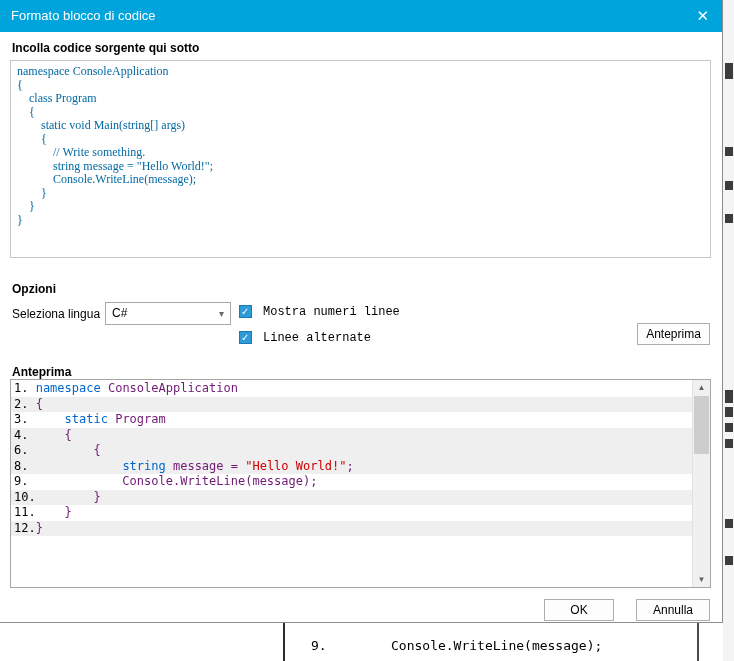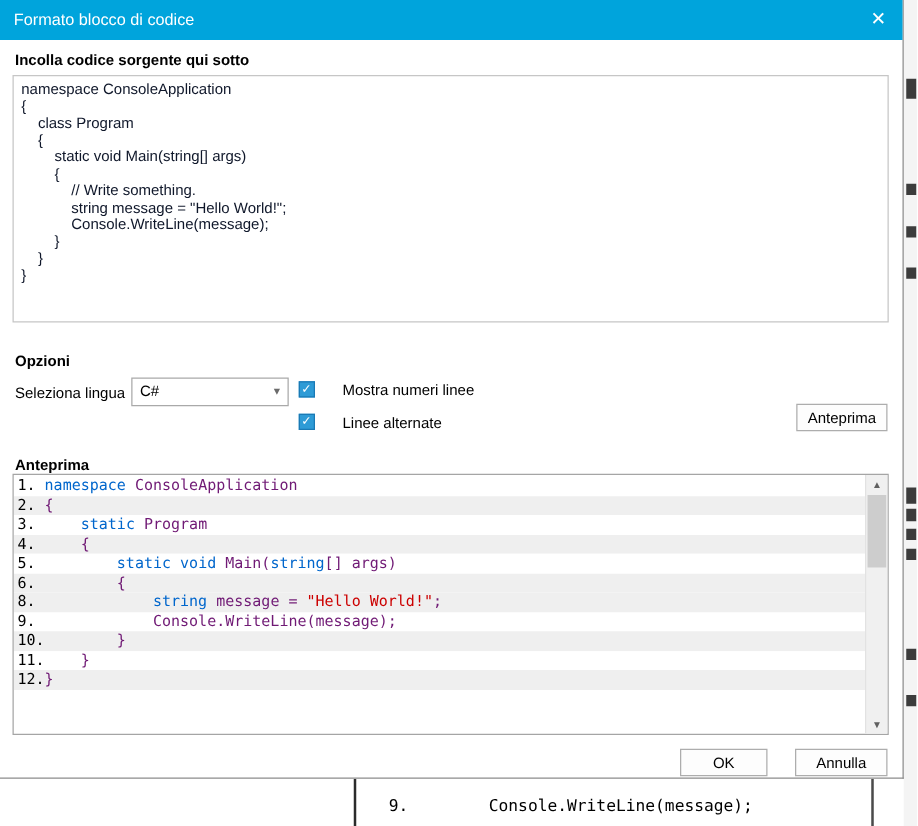--- a/index.html
+++ b/index.html
@@ -26,36 +26,36 @@
   .titlebar .title{position:absolute;left:11px;top:0;line-height:32px;font-size:13px;color:#ffffff;}
   .titlebar .close{position:absolute;right:13px;top:0;line-height:32px;font-size:15px;color:#ffffff;cursor:pointer;}
 
   .sec-label{position:absolute;font-size:12px;font-weight:bold;color:#000;}
   .lbl-source{left:12px;top:41px;}
   .lbl-opzioni{left:12px;top:282px;}
   .lbl-anteprima{left:12px;top:365px;}
 
   .source-area{position:absolute;left:10px;top:60px;width:701px;height:198px;box-sizing:border-box;
                border:1px solid #c6c6c6;background:#ffffff;resize:none;outline:none;
-               font-family:Liberation Sans, sans-serif;font-size:12px;line-height:13.5px;
-               color:#0f172a;padding:4px 6px;white-space:pre;overflow:auto;}
+               font-family:Liberation Serif, serif;font-size:12px;line-height:13.5px;
+               color:#0369a1;padding:4px 6px;white-space:pre;overflow:auto;}
 
   .lang-label{position:absolute;left:12px;top:307px;font-size:12px;}
   .dropdown{position:absolute;left:105px;top:302px;width:126px;height:23px;box-sizing:border-box;
             border:1px solid #a9a9a9;background:#ffffff;cursor:default;}
   .dd-value{position:absolute;left:6px;top:0;line-height:21px;font-size:12px;}
   .dd-arrow{position:absolute;right:6px;top:0;line-height:21px;font-size:10px;color:#6b6b6b;}
 
   .checkbox-row{position:absolute;left:239px;height:16px;cursor:default;}
   .cb1{top:304px;}
   .cb2{top:330px;}
   .checkbox{position:absolute;left:0;top:1px;width:13px;height:13px;box-sizing:border-box;
             background:var(--c-checkbox,#2E9BD6);border:1px solid #1a7ab5;}
   .checkbox .check{position:absolute;left:1px;top:-1px;font-size:10px;line-height:13px;color:#ffffff;}
-  .cb-label{position:absolute;left:35px;top:0;line-height:16px;font-size:12px;white-space:nowrap;}
+  .cb-label{position:absolute;left:24px;top:0;line-height:16px;font-size:12px;white-space:nowrap;font-family:Liberation Mono, monospace;}
 
   .btn{position:absolute;box-sizing:border-box;border:1px solid #adadad;background:#fdfdfd;
        font-family:"Liberation Sans",sans-serif;font-size:12px;color:#000;cursor:pointer;padding:0;}
   .btn-preview{left:637px;top:323px;width:73px;height:22px;}
   .btn-ok{left:544px;top:599px;width:70px;height:22px;}
   .btn-cancel{left:636px;top:599px;width:74px;height:22px;}
 
   
   .preview-box{position:absolute;left:10px;top:379px;width:701px;height:209px;box-sizing:border-box;
                border:1px solid #a5a5a5;background:#ffffff;overflow:hidden;}
@@ -146,21 +146,20 @@
     <button class="btn btn-preview">Anteprima</button>
 
     <div class="sec-label lbl-anteprima">Anteprima</div>
 
     <div class="preview-box">
       <div class="pv-lines" id="pv-lines">
           <div class="pv-line"><span class="pv-num">1.</span><span class="seg-kw">namespace</span><span class="seg-pl"> ConsoleApplication</span></div>
           <div class="pv-line alt"><span class="pv-num">2.</span><span class="seg-pl">{</span></div>
           <div class="pv-line"><span class="pv-num">3.</span><span class="seg-pl">    </span><span class="seg-kw">static</span><span class="seg-pl"> Program</span></div>
           <div class="pv-line alt"><span class="pv-num">4.</span><span class="seg-pl">    {</span></div>
-          <div class="pv-line"><span class="pv-num">5.</span><span class="seg-pl">        </span><span class="seg-kw">static</span><span class="seg-pl"> </span><span class="seg-kw">void</span><span class="seg-pl"> Main(</span><span class="seg-kw">string</span><span class="seg-pl">[] args)</span></div>
           <div class="pv-line alt"><span class="pv-num">6.</span><span class="seg-pl">        {</span></div>
           <div class="pv-line alt"><span class="pv-num">8.</span><span class="seg-pl">            </span><span class="seg-kw">string</span><span class="seg-pl"> message = </span><span class="seg-st">"Hello World!"</span><span class="seg-pl">;</span></div>
           <div class="pv-line"><span class="pv-num">9.</span><span class="seg-pl">            Console.WriteLine(message);</span></div>
           <div class="pv-line alt"><span class="pv-num">10.</span><span class="seg-pl">        }</span></div>
           <div class="pv-line"><span class="pv-num">11.</span><span class="seg-pl">    }</span></div>
           <div class="pv-line alt"><span class="pv-num">12.</span><span class="seg-pl">}</span></div>
         </div>
       <div class="pv-scrollbar">
         <span class="sb-arrow up">▲</span>
         <div class="sb-thumb"></div>

